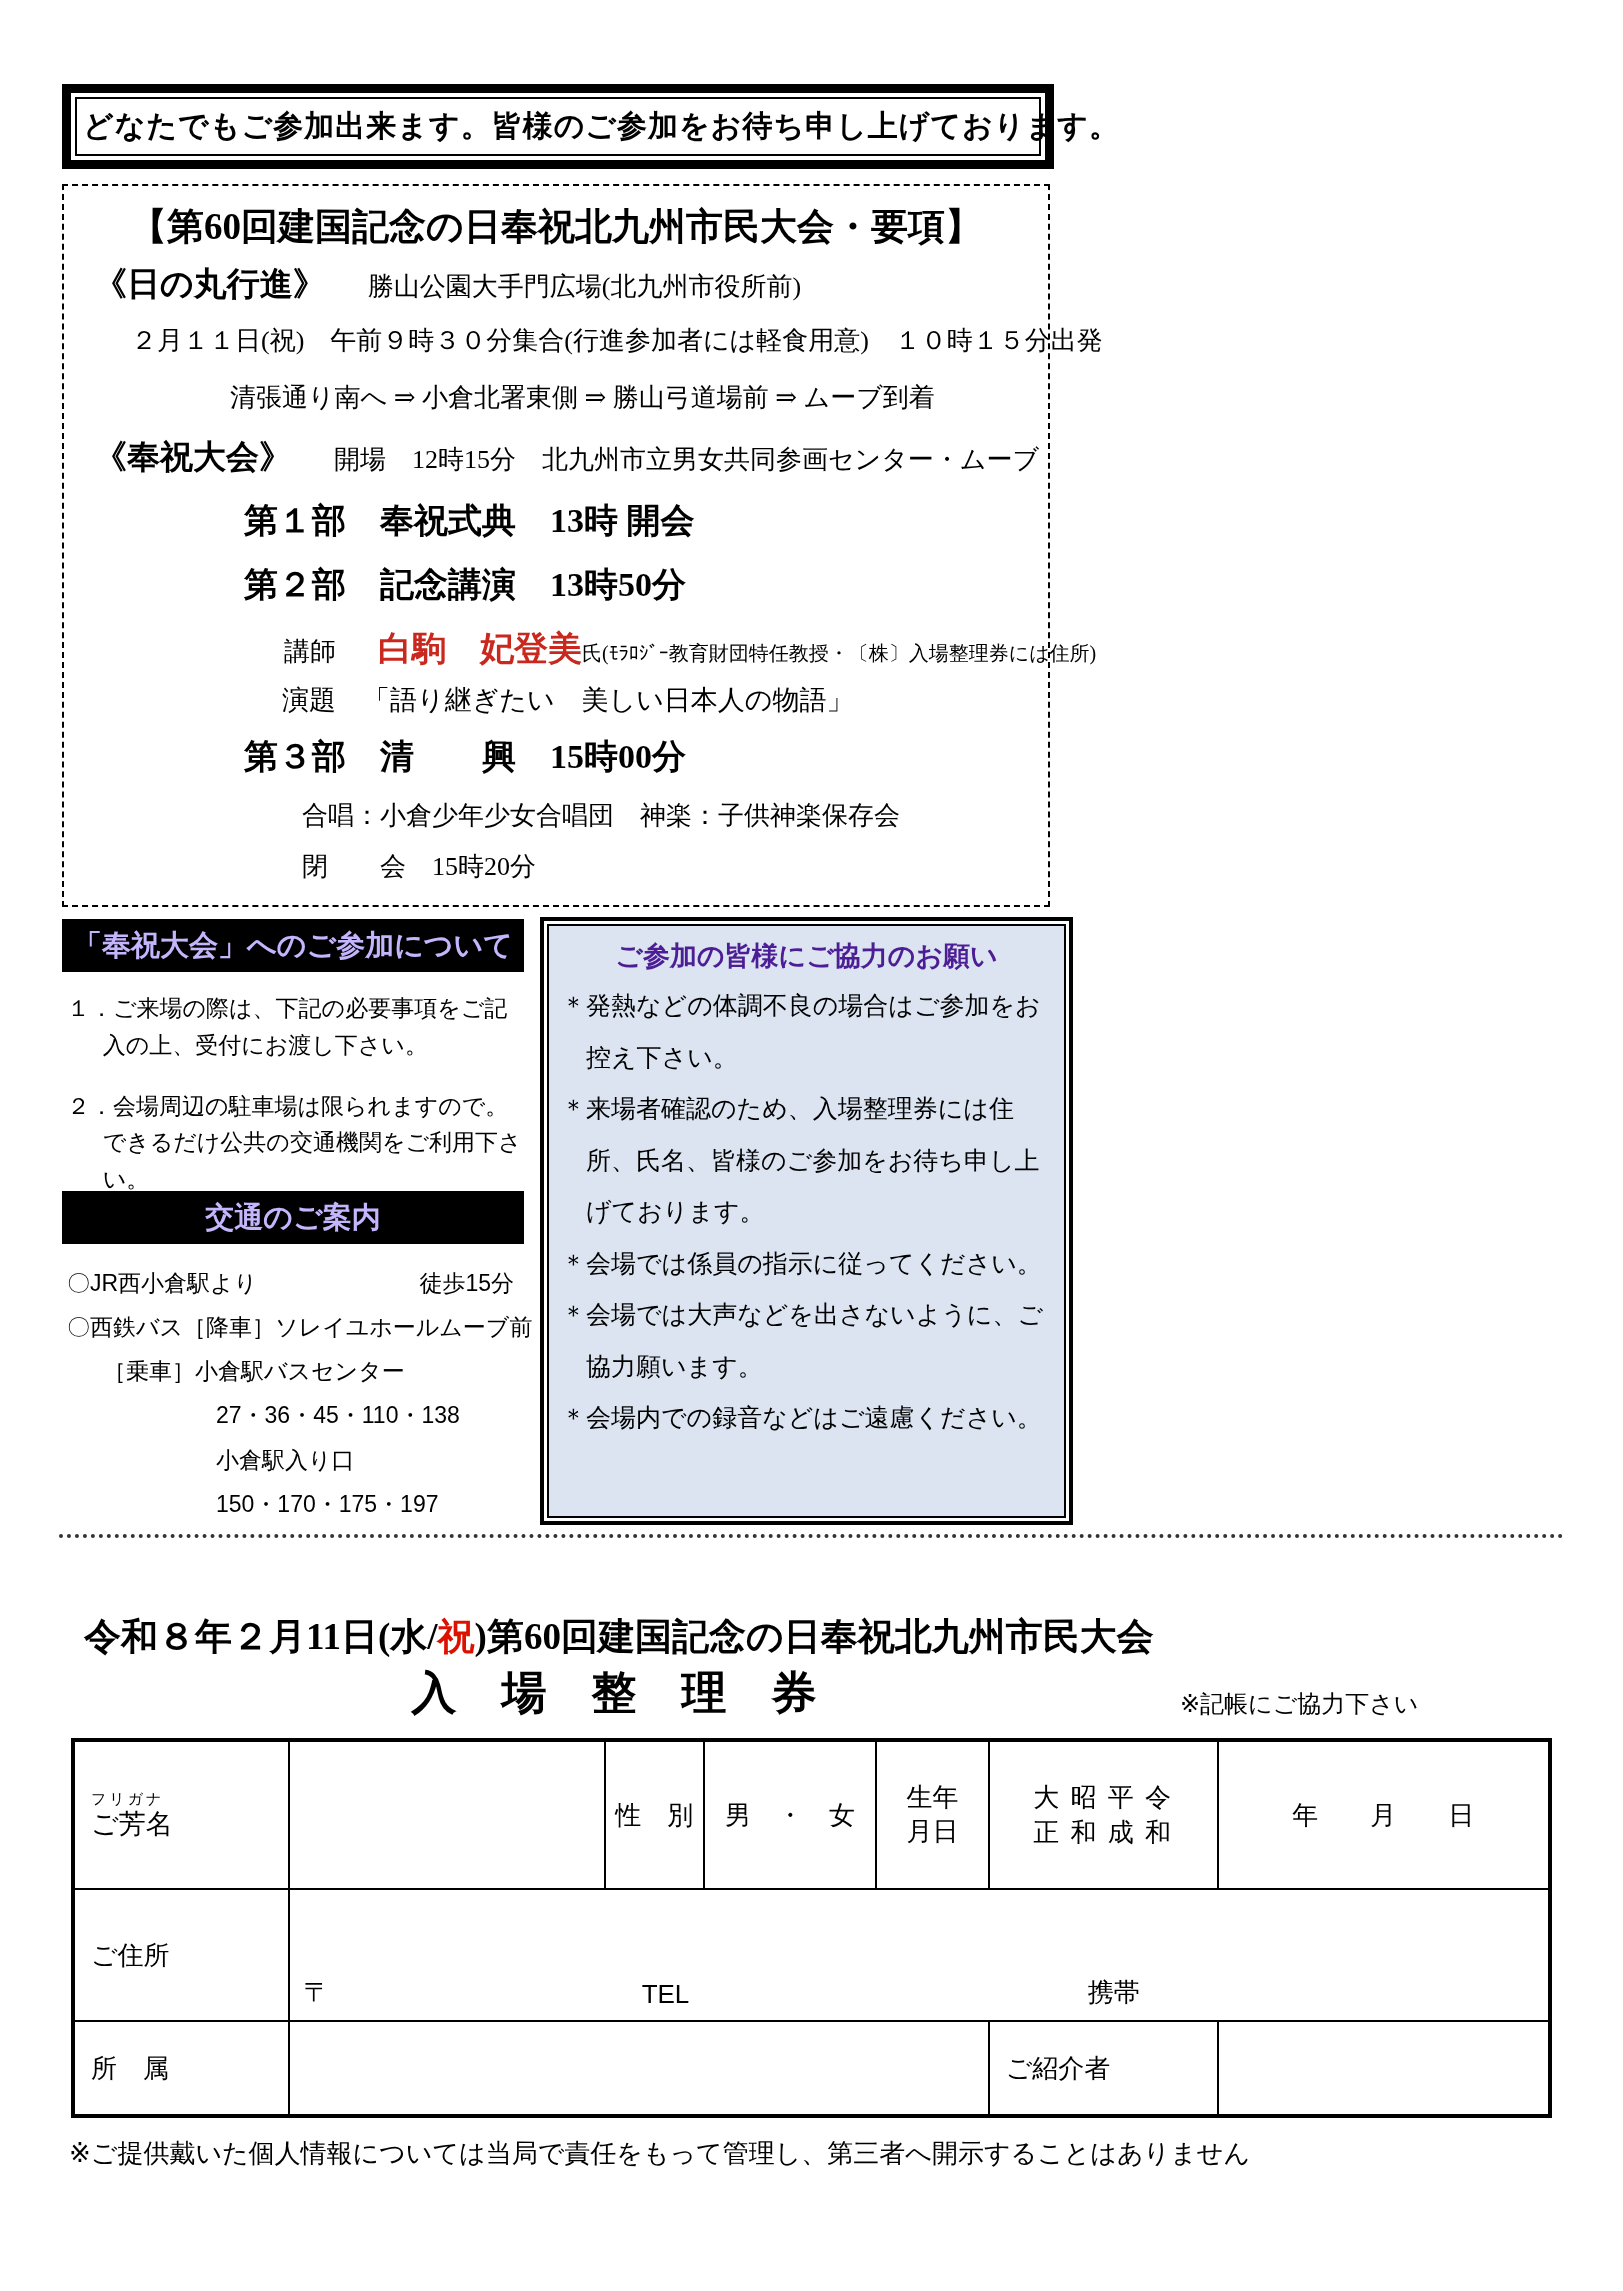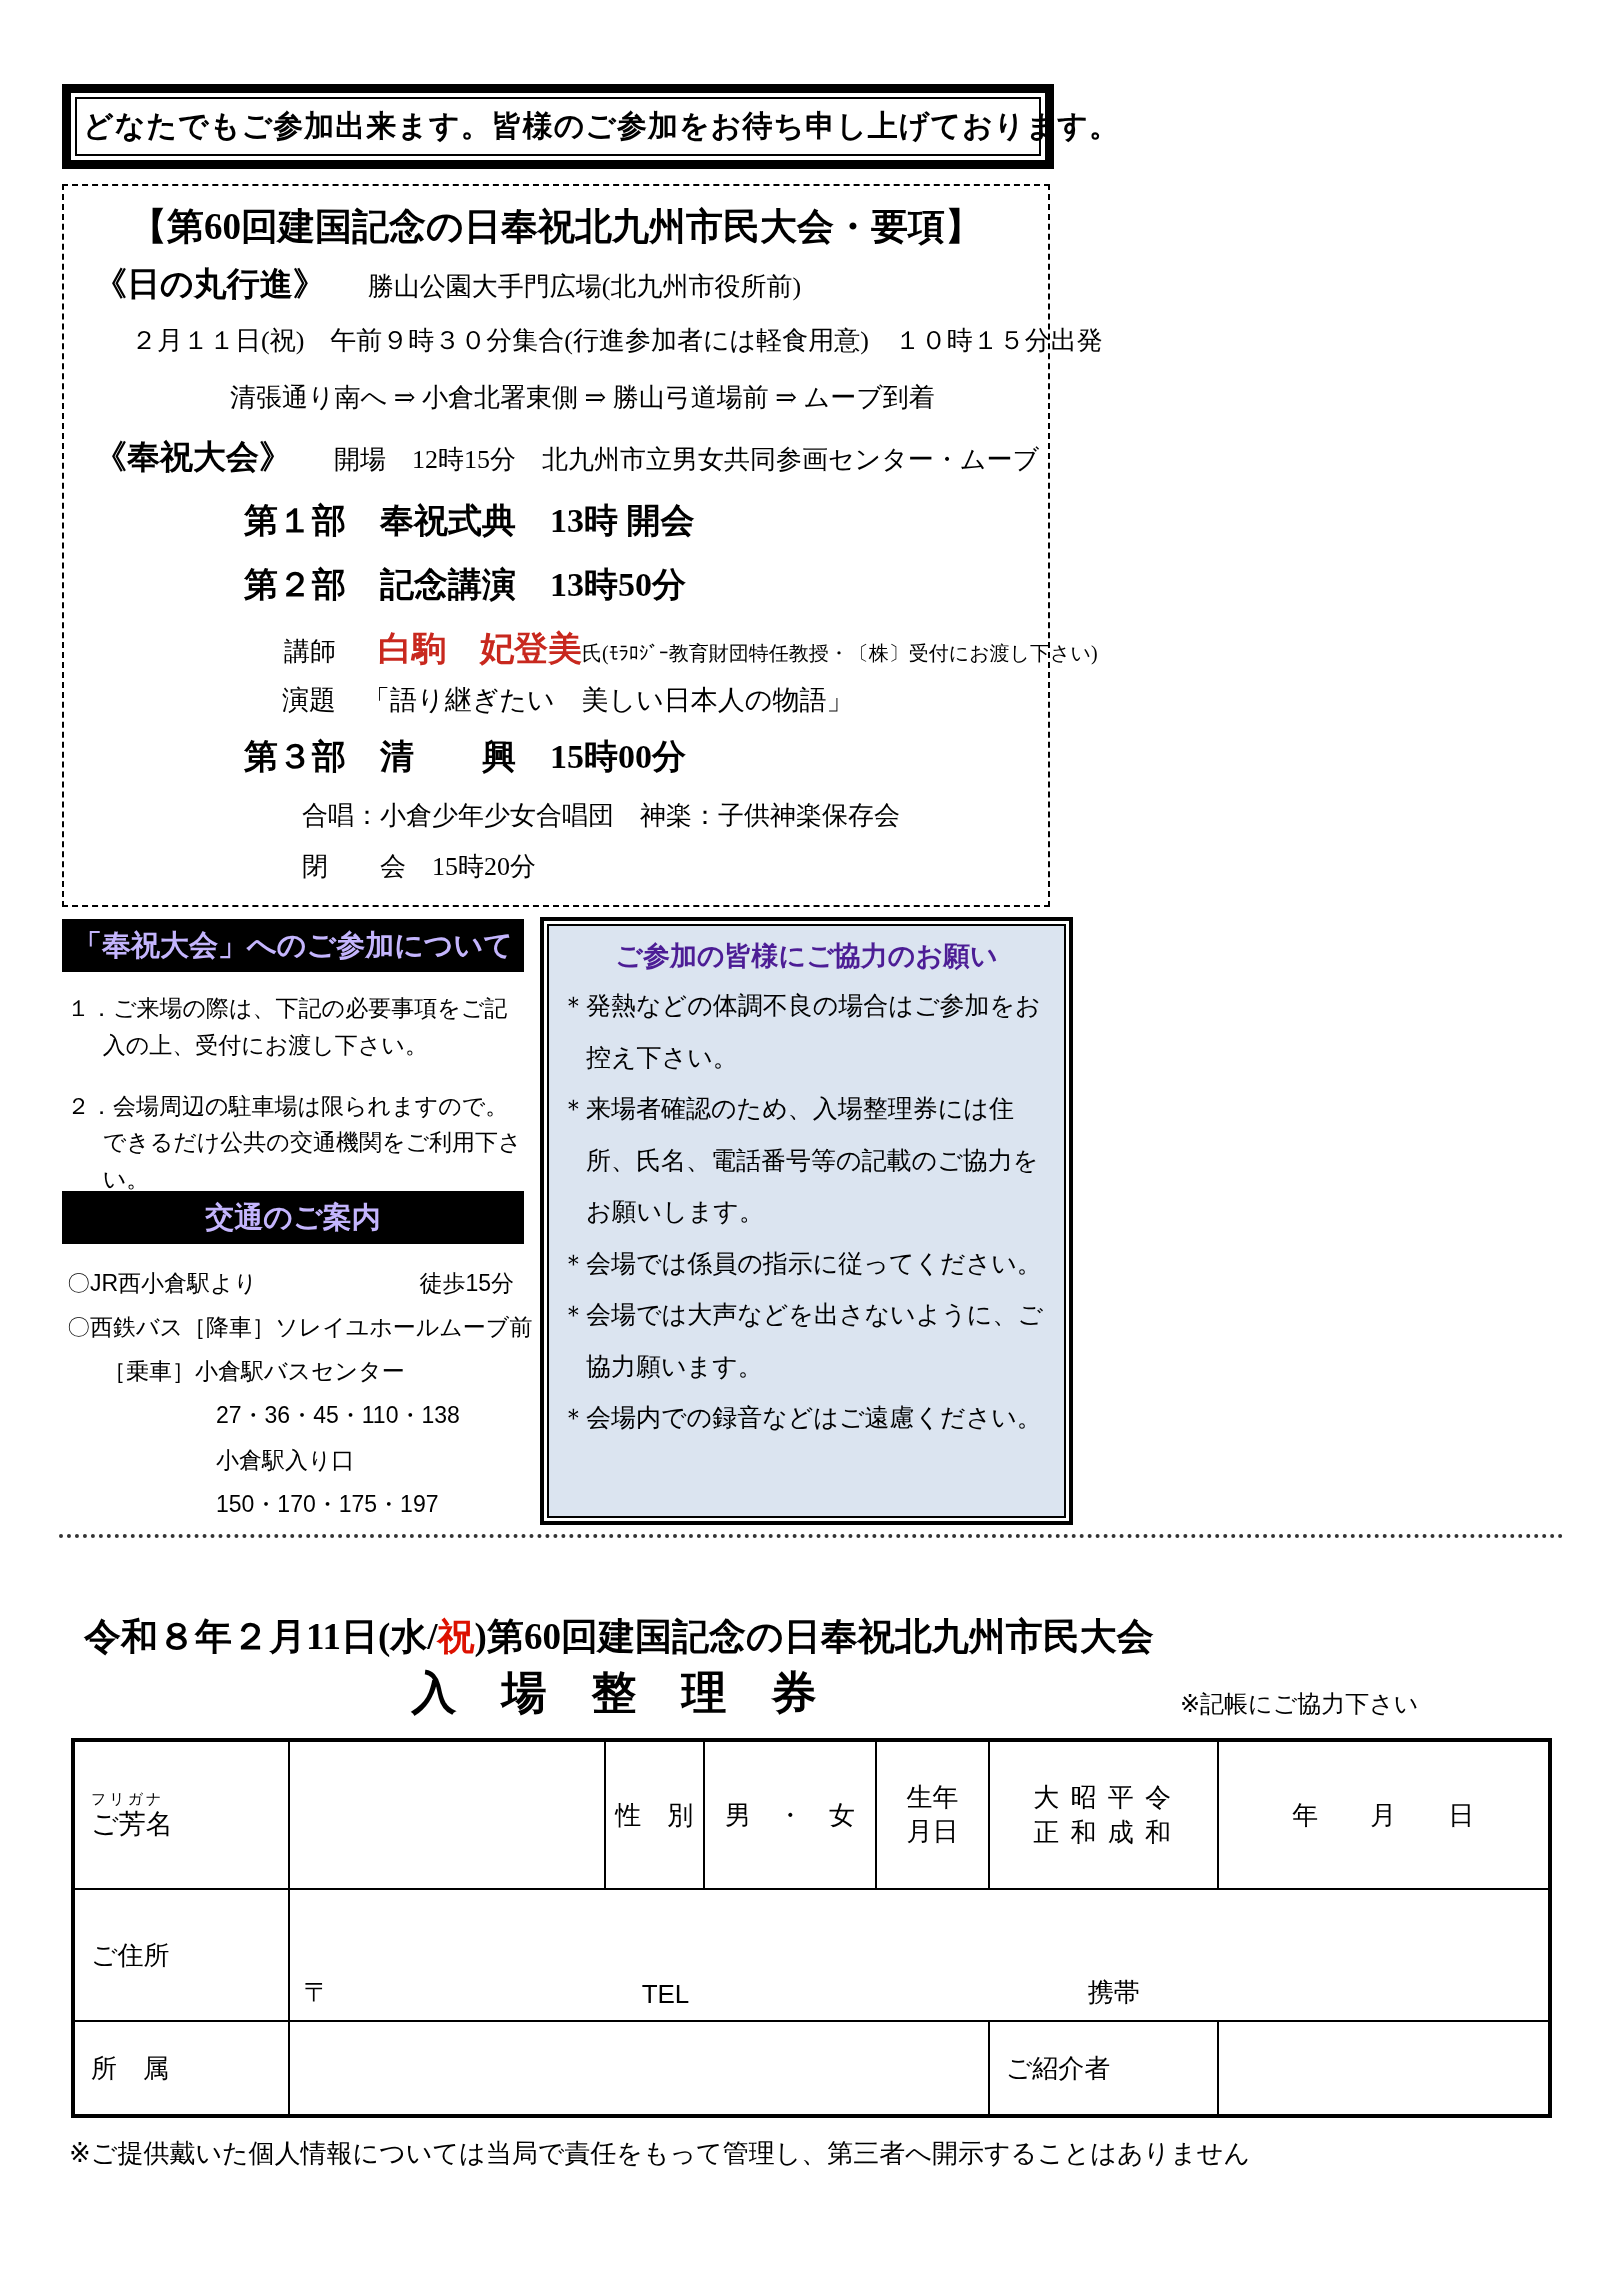--- a/index.html
+++ b/index.html
@@ -101,21 +101,21 @@
   </div>
   <div class="ov-line ov-sched">２月１１日(祝)　午前９時３０分集合(行進参加者には軽食用意)　１０時１５分出発</div>
   <div class="ov-line ov-course2">清張通り南へ ⇒ 小倉北署東側 ⇒ 勝山弓道場前 ⇒ ムーブ到着</div>
 
   <div class="ov-line ov-ceremony">
     <span class="ov-head">《奉祝大会》</span><span class="sp16"></span><span>開場　12時15分　北九州市立男女共同参画センター・ムーブ</span>
   </div>
   <div class="ov-line ov-part">第１部　奉祝式典　13時 開会</div>
   <div class="ov-line ov-part">第２部　記念講演　13時50分</div>
   <div class="ov-line ov-lect">
-    <span>講師</span><span class="sp16"></span><span class="lname">白駒　妃登美</span><span class="lparen">氏(ﾓﾗﾛｼﾞｰ教育財団特任教授・〔株〕受付にお渡し下さい)</span>
+    <span>講師</span><span class="sp16"></span><span class="lname">白駒　妃登美</span><span class="lparen">氏(ﾓﾗﾛｼﾞｰ教育財団特任教授・〔株〕入場整理券には住所)</span>
   </div>
   <div class="ov-line ov-theme">演題　「語り継ぎたい　美しい日本人の物語」</div>
   <div class="ov-line ov-part">第３部　清　　興　15時00分</div>
   <div class="ov-line ov-perf">合唱：小倉少年少女合唱団　神楽：子供神楽保存会</div>
   <div class="ov-line ov-close">閉　　会　15時20分</div>
 </div>
 
 <div class="abs sec-header" style="top:919px;">「奉祝大会」へのご参加について</div>
 
 <div class="abs p-items">
@@ -134,21 +134,21 @@
   <div class="acc-board">［乗車］小倉駅バスセンター</div>
   <div class="acc-indent">27・36・45・110・138</div>
   <div class="acc-indent">小倉駅入り口</div>
   <div class="acc-indent">150・170・175・197</div>
 </div>
 
 <div class="abs notice">
   <div class="notice-inner">
     <div class="notice-title">ご参加の皆様にご協力のお願い</div>
     <div class="notice-item">＊発熱などの体調不良の場合はご参加をお控え下さい。</div>
-    <div class="notice-item">＊来場者確認のため、入場整理券には住所、氏名、電話番号等の記載のご協力をお願いします。</div>
+    <div class="notice-item">＊来場者確認のため、入場整理券には住所、氏名、皆様のご参加をお待ち申し上げております。</div>
     <div class="notice-item">＊会場では係員の指示に従ってください。</div>
     <div class="notice-item">＊会場では大声などを出さないように、ご協力願います。</div>
     <div class="notice-item">＊会場内での録音などはご遠慮ください。</div>
   </div>
 </div>
 
 <div class="abs dotsep"></div>
 
 <div class="abs t-date serif">
   <span>令和８年２月11日(水/</span><span class="hol">祝</span><span>)第60回建国記念の日奉祝北九州市民大会</span>

